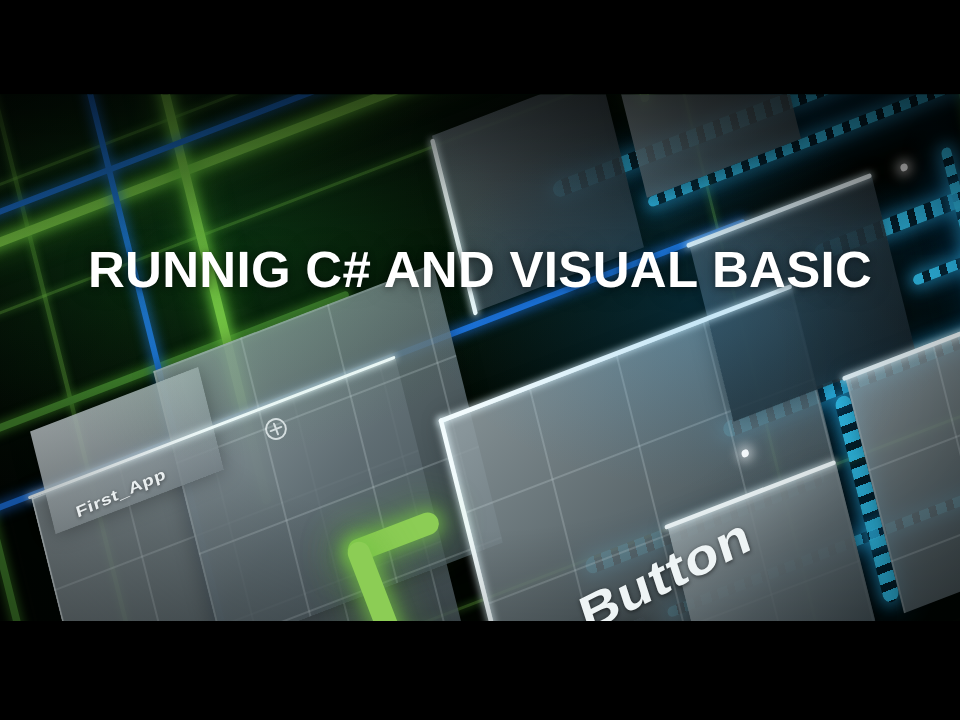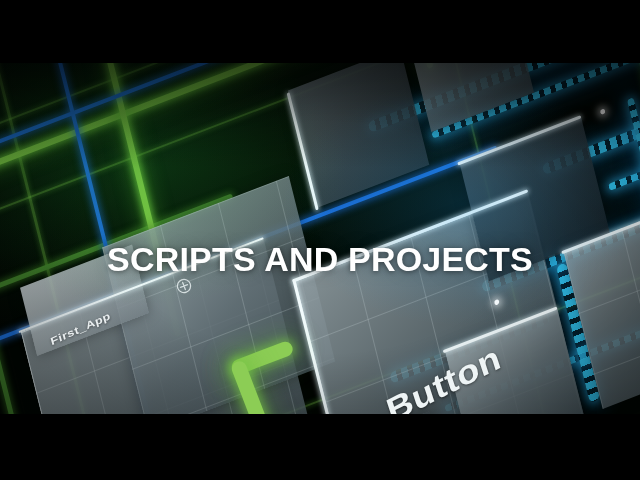--- a/index.html
+++ b/index.html
@@ -320,19 +320,19 @@
       </svg>
     </div>
 
     <div class="haze" id="haze-glow"></div>
     <div class="haze" id="darken-top"></div>
     <div class="haze" id="vignette"></div>
 
   </div>
 
   <div id="title-block">
-    <div class="title-line" id="title-line-2">SCRIPTS AND PROJECTS</div>
+    <div class="title-line" id="title-line-1">RUNNIG C# AND VISUAL BASIC</div>
   </div>
 
   <div class="letterbox top"></div>
   <div class="letterbox bottom"></div>
 
 </div>
 
 </body></html>

